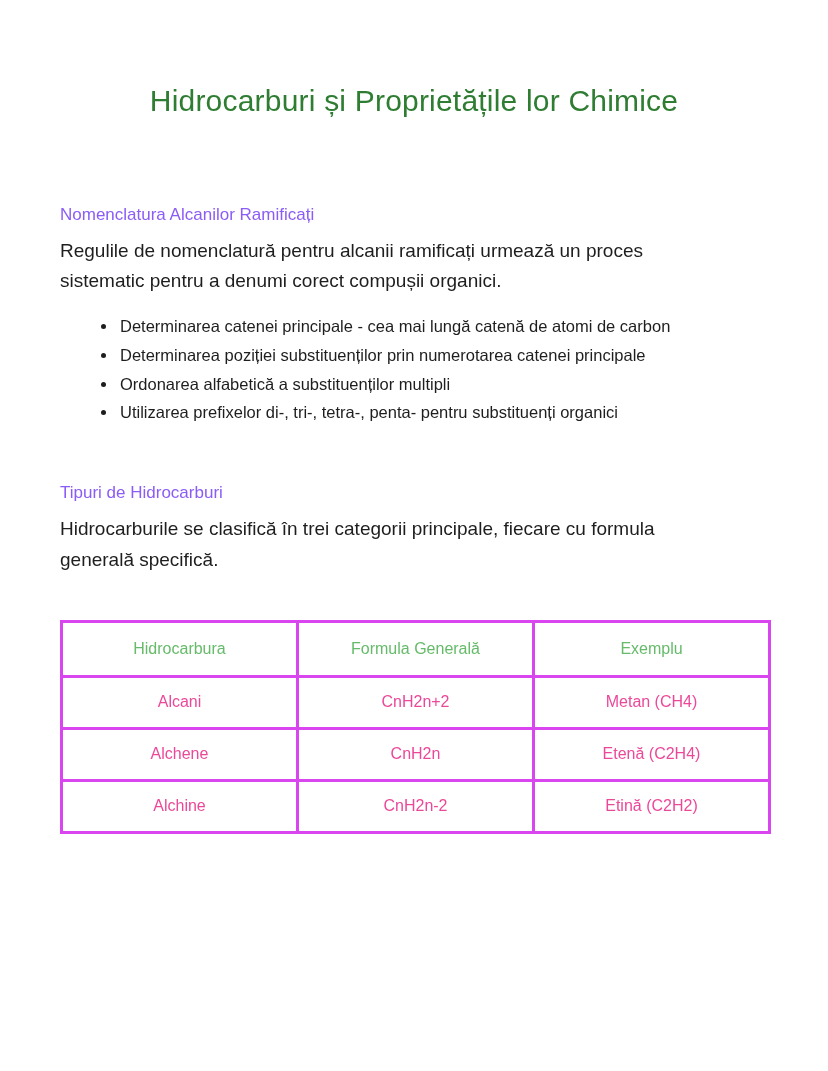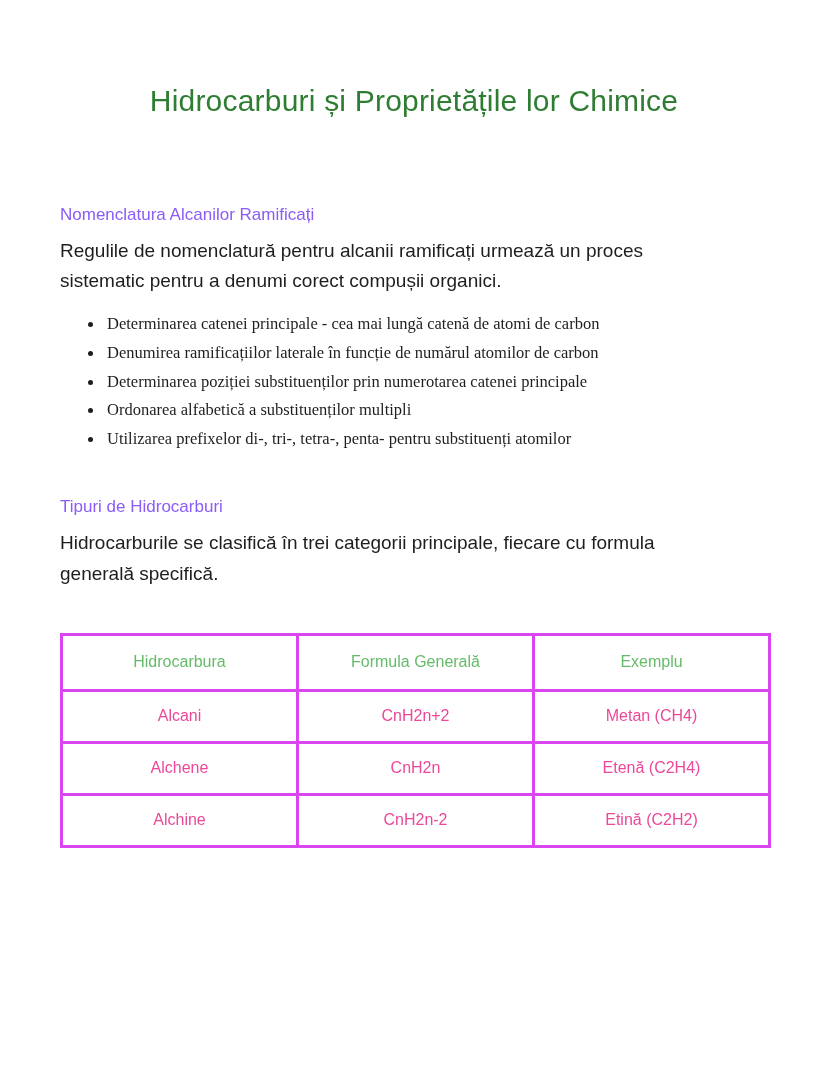--- a/index.html
+++ b/index.html
@@ -41,24 +41,23 @@
     line-height: 1.3;
   }
   .section-intro {
     font-size: 19px;
     line-height: 1.62;
     color: #1e1e1e;
     margin: 0 0 14px 0;
     max-width: 660px;
   }
   ul.bullets {
-    margin: 3px;
+    margin: 16px;
     padding-left: 22px;
     list-style: none;
-    font-family: Liberation Serif, serif;
   }
   ul.bullets li {
     position: relative;
     font-size: 16.5px;
     line-height: 1.62;
     color: #1e1e1e;
     margin-bottom: 2px;
     padding-left: 22px;
     max-width: 690px;
   }
@@ -108,24 +107,23 @@
 
   <h1 class="doc-title">Hidrocarburi și Proprietățile lor Chimice</h1>
 
   <div class="gap-1"></div>
 
   <div class="section">
     <h2 class="section-heading">Nomenclatura Alcanilor Ramificați</h2>
     <p class="section-intro">Regulile de nomenclatură pentru alcanii ramificați urmează un proces sistematic pentru a denumi corect compușii organici.</p>
     <ul class="bullets">
       <li>Determinarea catenei principale - cea mai lungă catenă de atomi de carbon</li>
-      <li>Denumirea ramificațiilor laterale în funcție de numărul atomilor de carbon</li>
       <li>Determinarea poziției substituenților prin numerotarea catenei principale</li>
       <li>Ordonarea alfabetică a substituenților multipli</li>
-      <li>Utilizarea prefixelor di-, tri-, tetra-, penta- pentru substituenți atomilor</li>
+      <li>Utilizarea prefixelor di-, tri-, tetra-, penta- pentru substituenți organici</li>
     </ul>
   </div>
 
   <div class="gap-2"></div>
 
   <div class="section">
     <h2 class="section-heading">Tipuri de Hidrocarburi</h2>
     <p class="section-intro">Hidrocarburile se clasifică în trei categorii principale, fiecare cu formula generală specifică.</p>
   </div>
 

